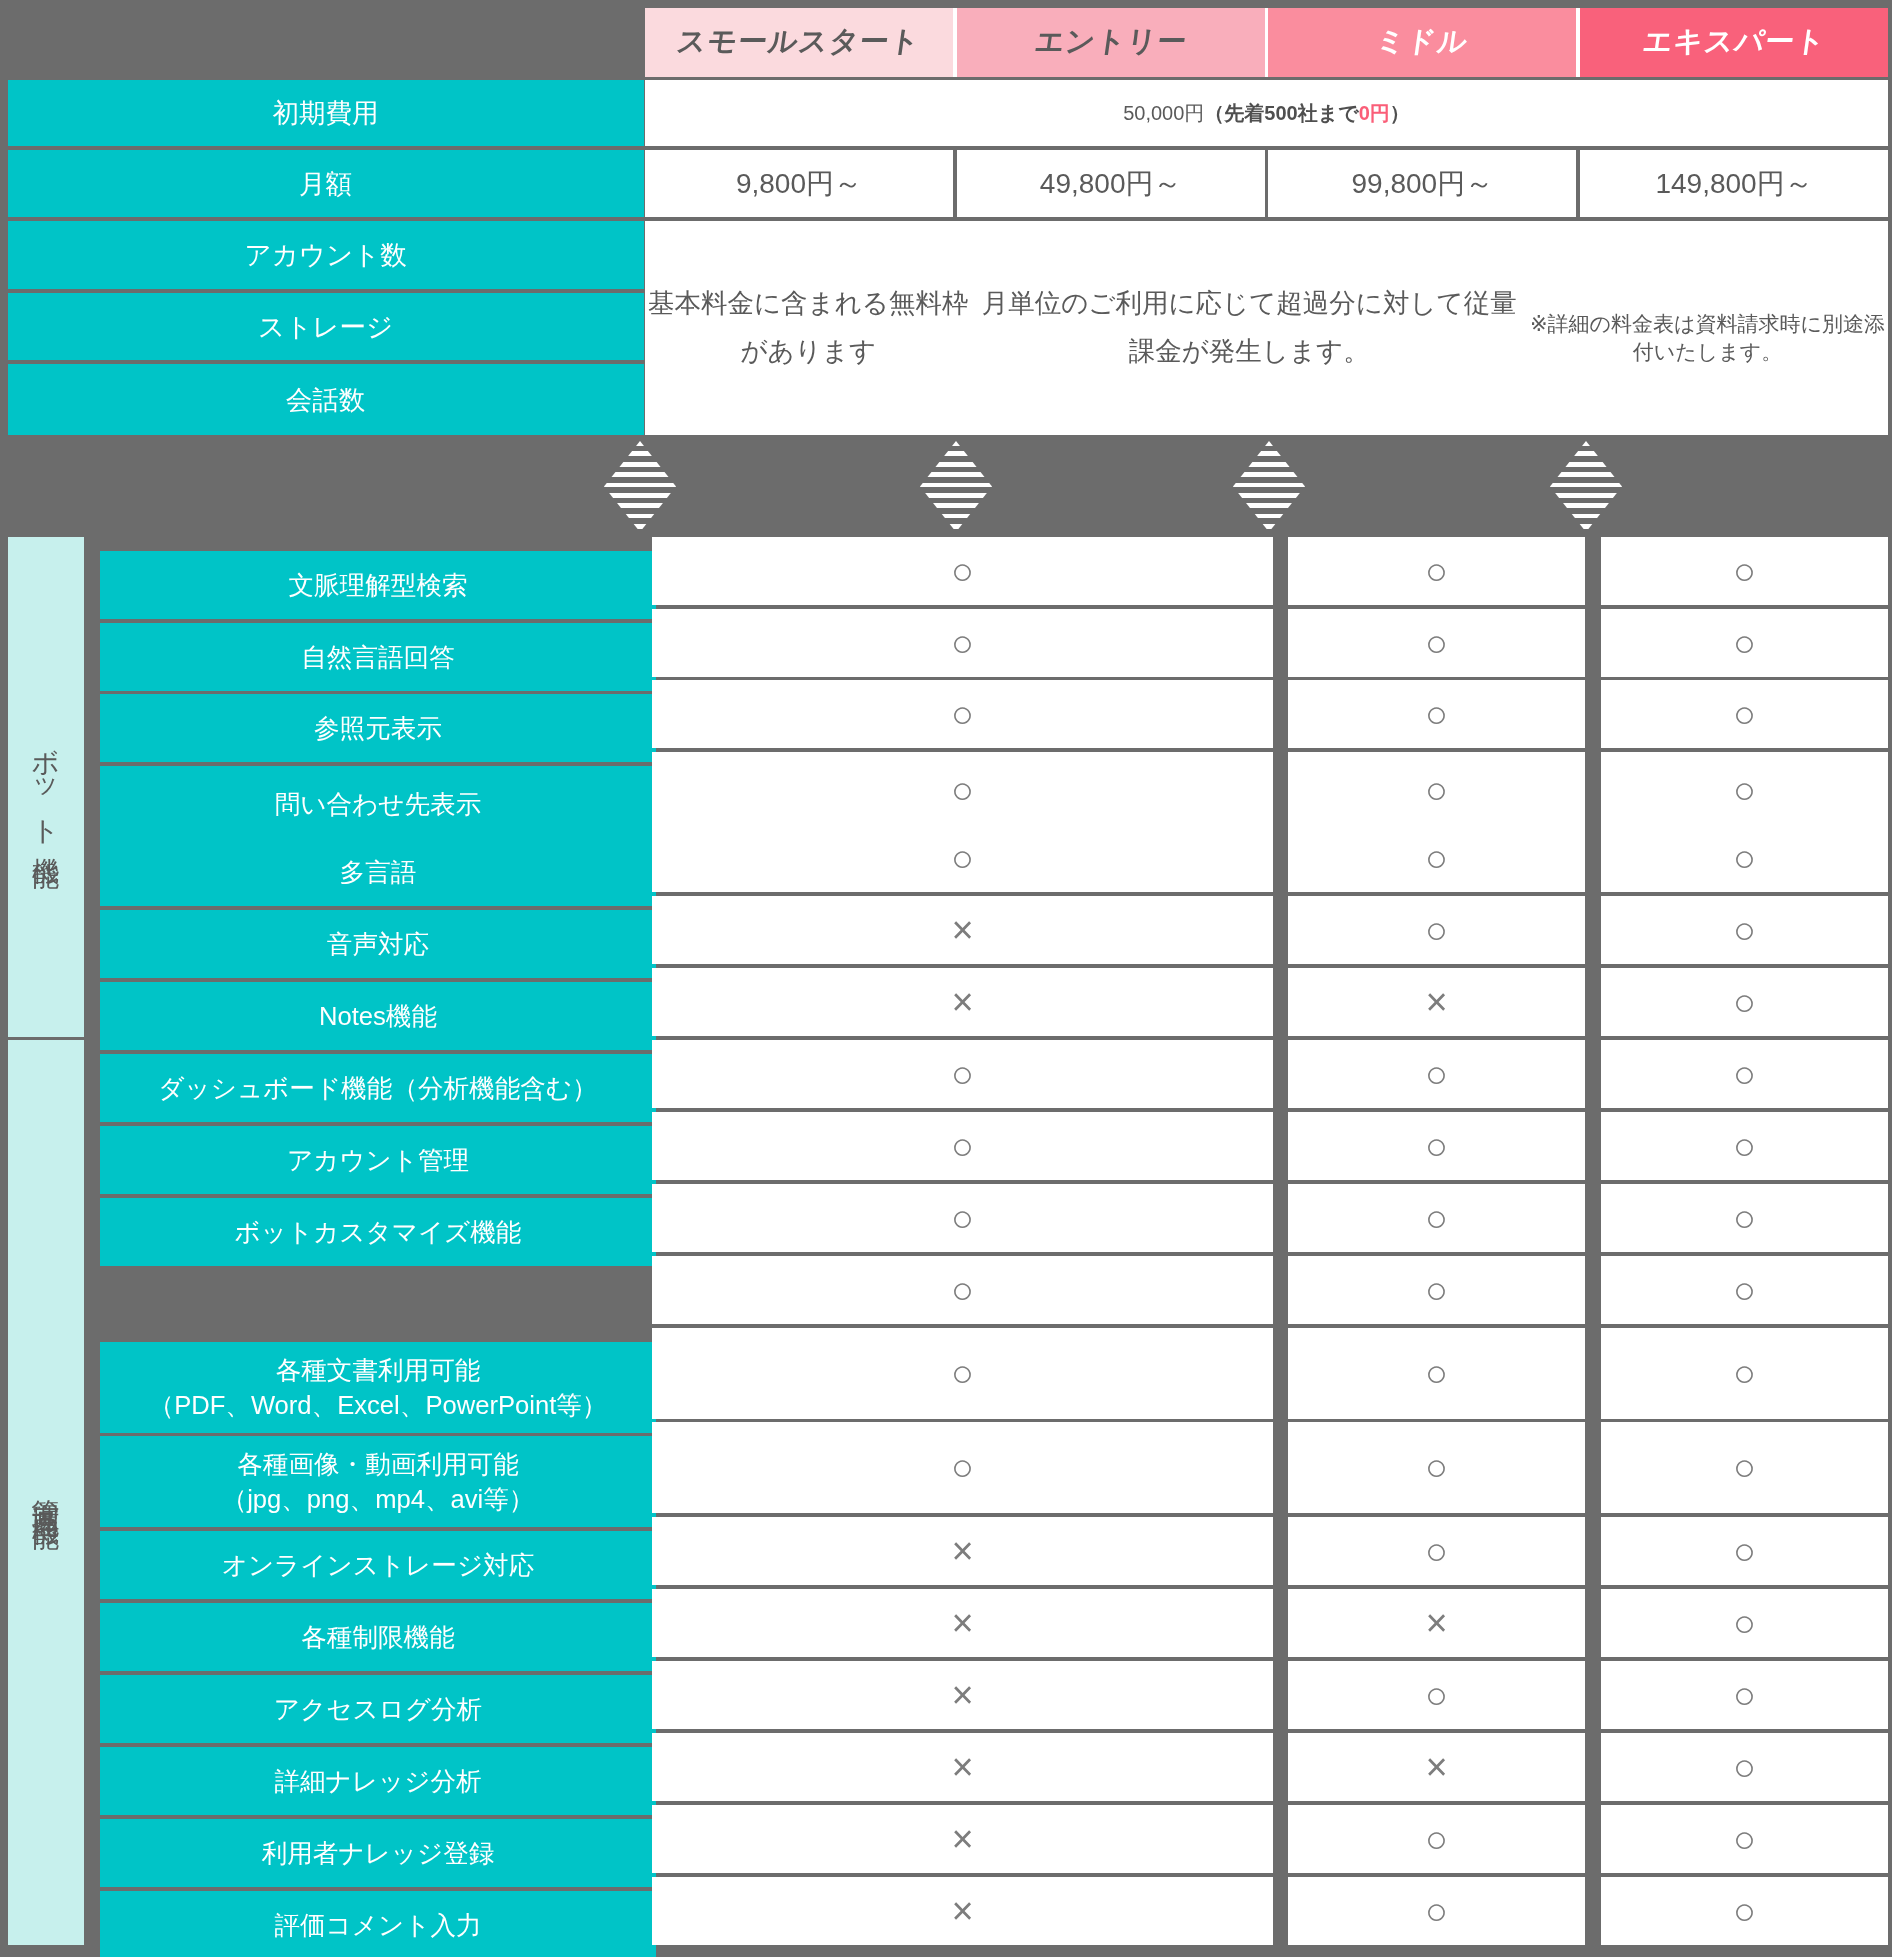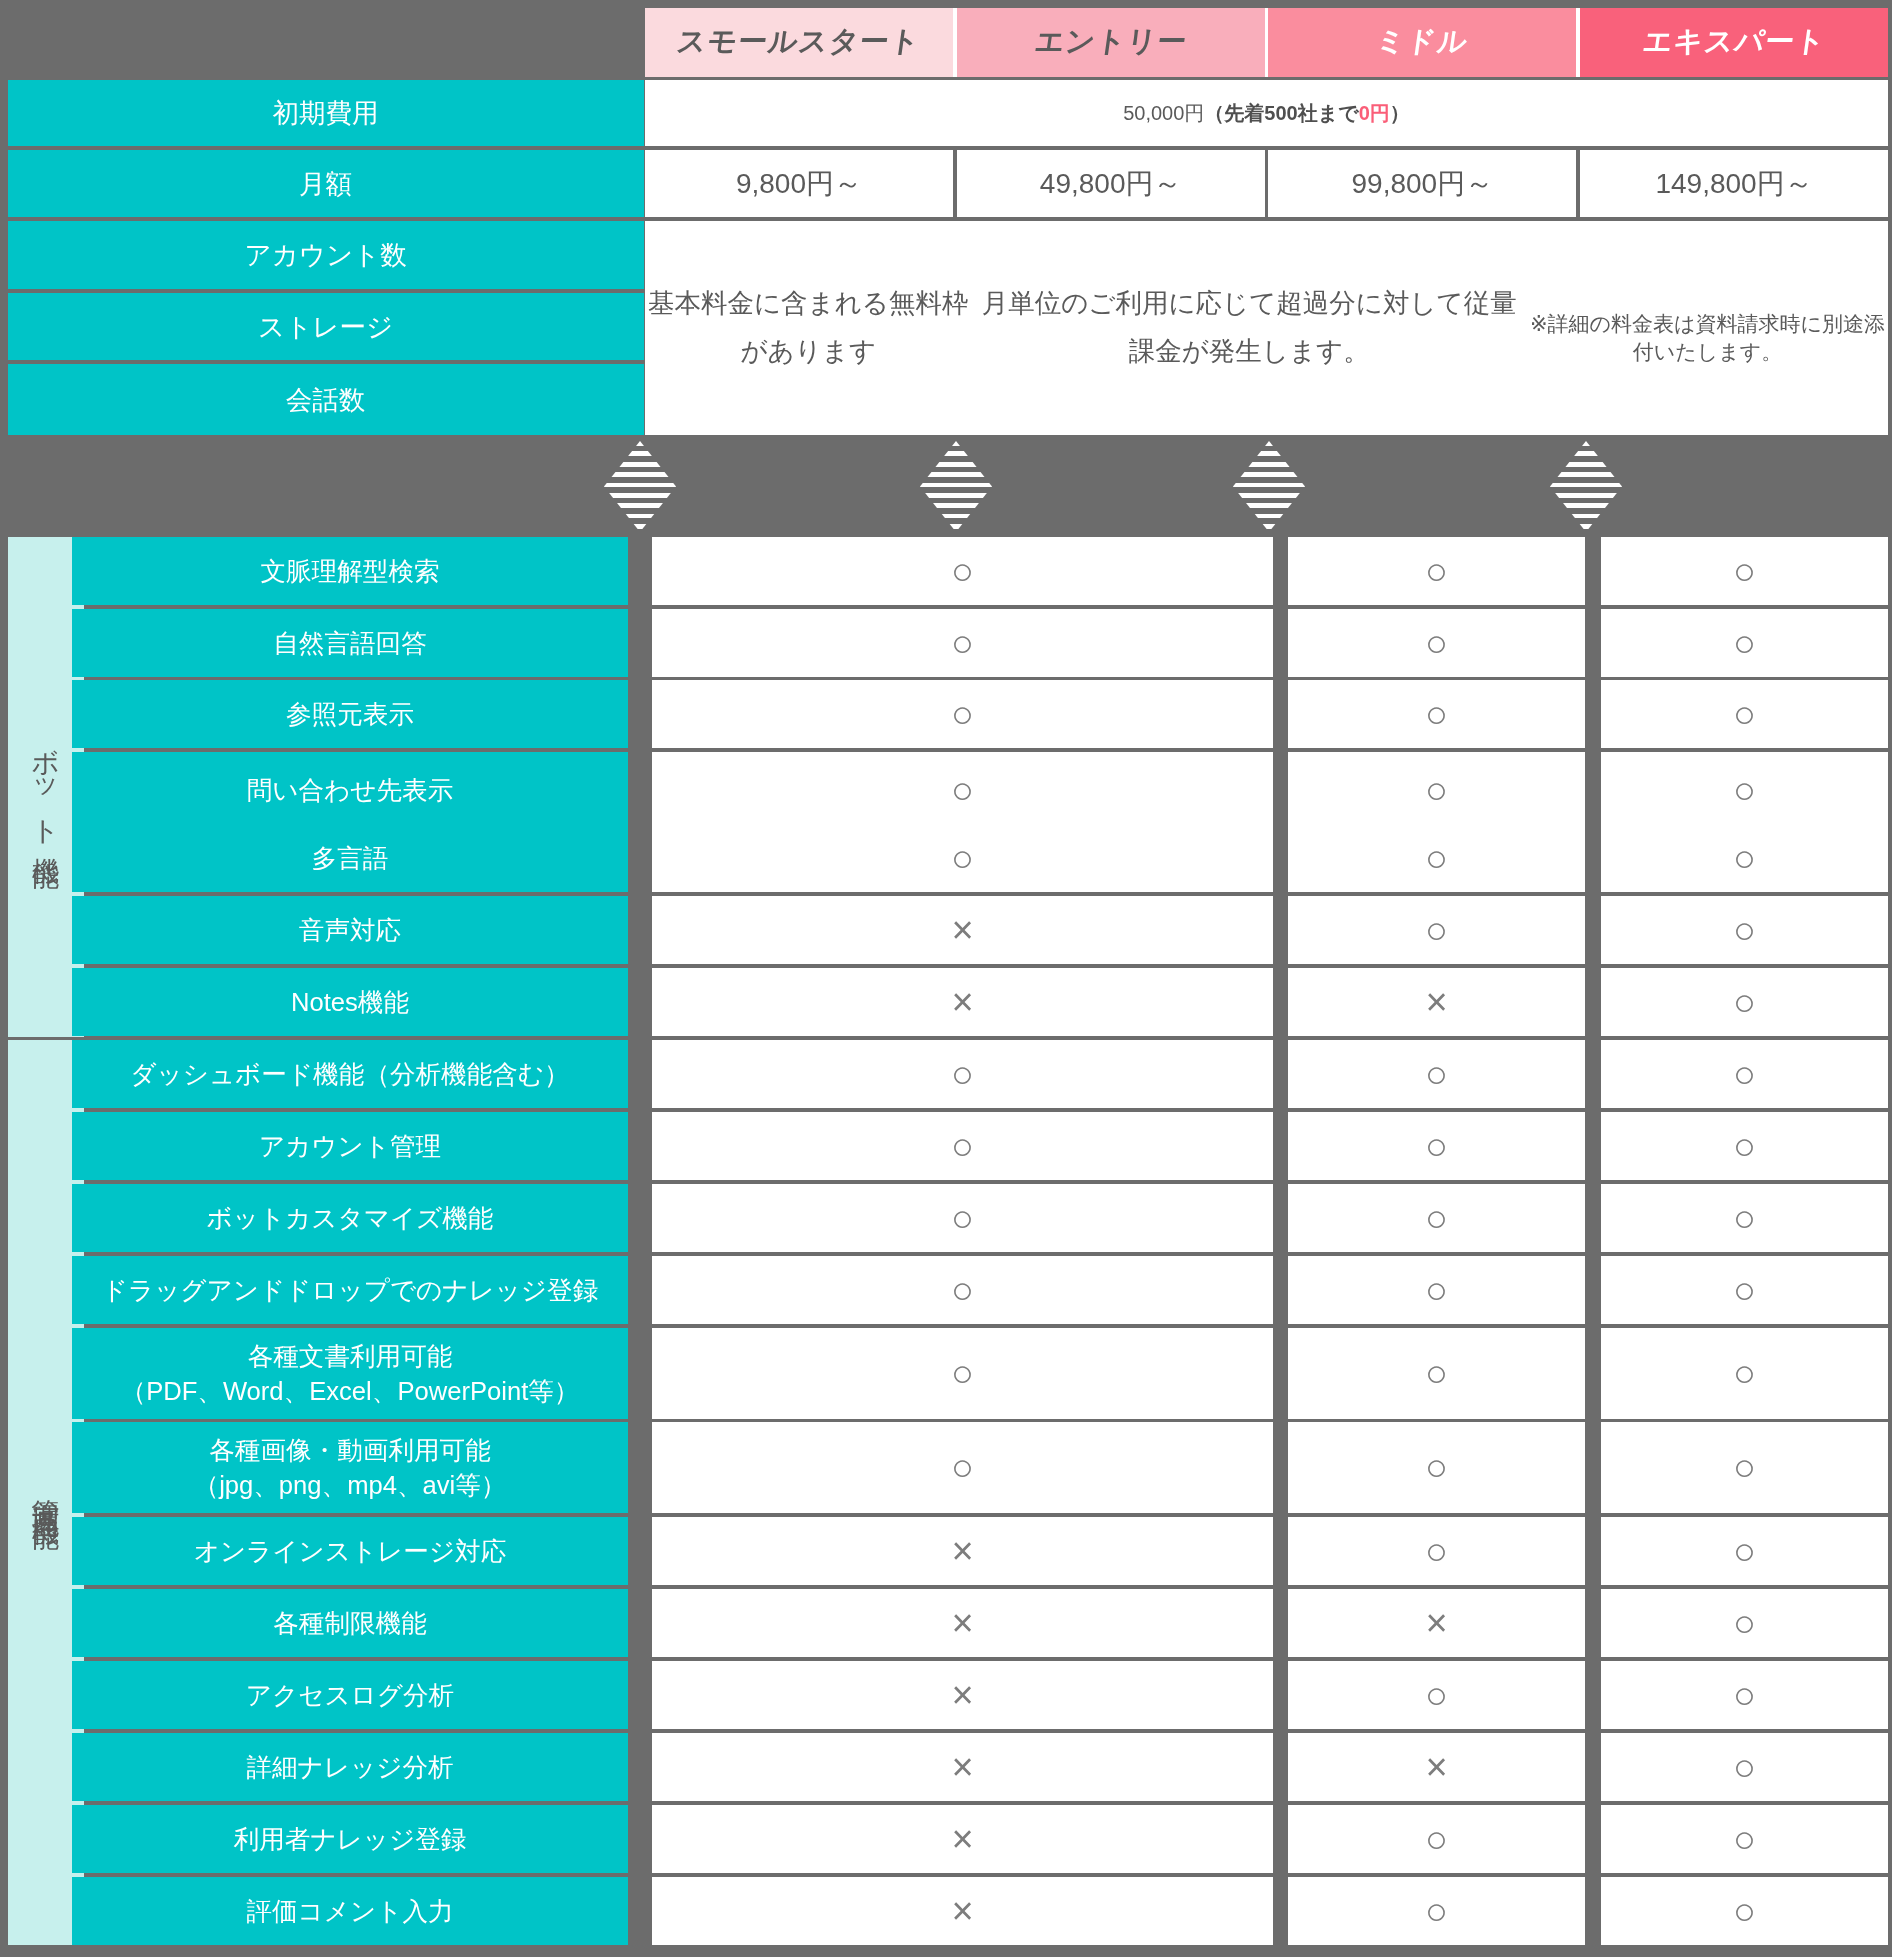--- a/index.html
+++ b/index.html
@@ -32,22 +32,22 @@
   
   .diamond{top:441px;width:72px;height:91px;
     clip-path:polygon(50% 0%,100% 50%,50% 100%,0% 50%);
     background:repeating-linear-gradient(to bottom,#ffffff 0px,#ffffff 4.7px,rgba(255,255,255,0) 4.7px,rgba(255,255,255,0) 10.4px);}
 
   
   .group-cell{left:7.6px;width:76px;background:#c7f0ed;color:#5a5a5a;}
   .group-cell span{writing-mode:vertical-rl;text-orientation:upright;font-size:27.4px;letter-spacing:4.7px;}
   .frow{left:0;width:1893px;}
   .fcell{position:absolute;top:0;height:100%;display:flex;align-items:center;justify-content:center;box-sizing:border-box;}
-  .flabel{left:72px;width:556px;background:#00c4c7;color:#ffffff;font-size:25.6px;line-height:1.35;
-          white-space:pre-line;text-align:center;}
+  .flabel{left:100px;width:556px;background:#00c4c7;color:#ffffff;font-size:25.6px;line-height:1.35;
+          white-space:pre-line;text-align:center;margin-top:14px;}
   .fmark{background:#ffffff;font-size:38px;color:#7d7d7d;}
   .m1{left:652px;width:621px;}
   .m2{left:1288px;width:297px;}
   .m3{left:1601px;width:287px;}
 </style>
 </head>
 <body>
 
 <div class="page">
 
@@ -158,21 +158,20 @@
     <div class="fcell fmark m2">○</div>
     <div class="fcell fmark m3">○</div>
   </div>
   <div class="abs frow" style="top:1184px;height:68px">
     <div class="fcell flabel">ボットカスタマイズ機能</div>
     <div class="fcell fmark m1">○</div>
     <div class="fcell fmark m2">○</div>
     <div class="fcell fmark m3">○</div>
   </div>
   <div class="abs frow" style="top:1256px;height:68px">
-    <div class="fcell flabel">ドラッグアンドドロップでのナレッジ登録</div>
     <div class="fcell fmark m1">○</div>
     <div class="fcell fmark m2">○</div>
     <div class="fcell fmark m3">○</div>
   </div>
   <div class="abs frow" style="top:1328px;height:91px">
     <div class="fcell flabel">各種文書利用可能
 （PDF、Word、Excel、PowerPoint等）</div>
     <div class="fcell fmark m1">○</div>
     <div class="fcell fmark m2">○</div>
     <div class="fcell fmark m3">○</div>

